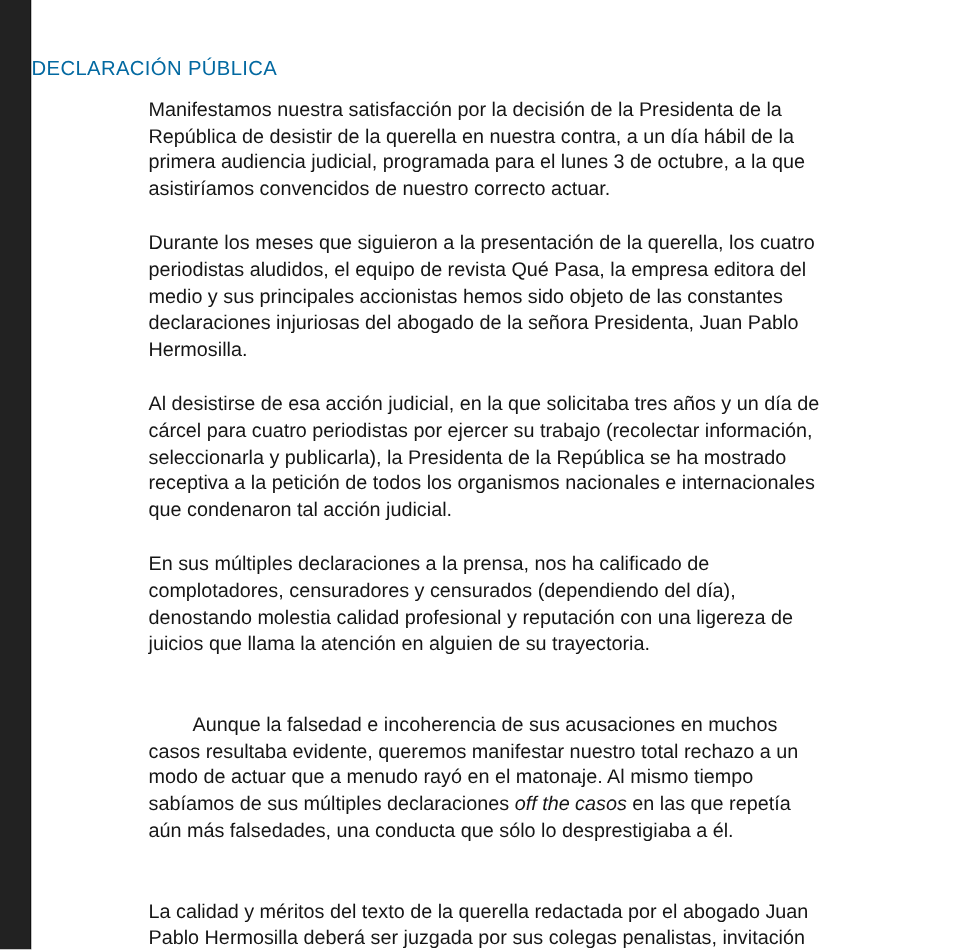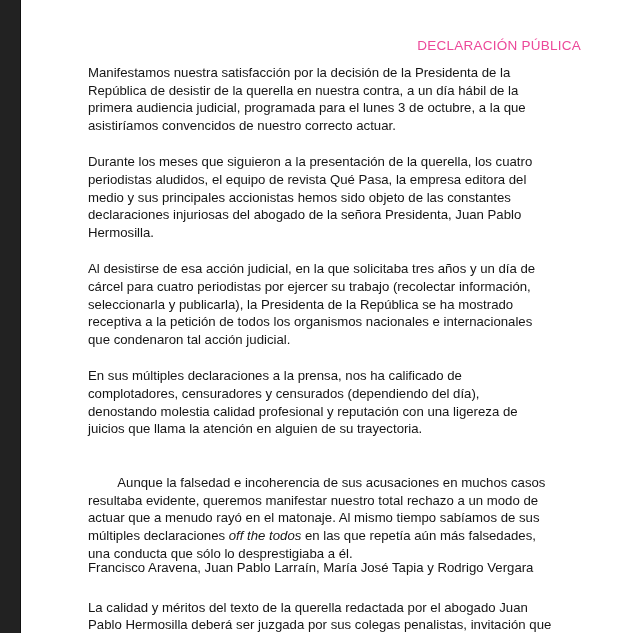--- a/index.html
+++ b/index.html
@@ -49,40 +49,40 @@
     height: 633px;
     background: #ffffff;
     box-sizing: border-box;
   }
 
   #doc-title {
     position: absolute;
     left: 0;
     top: 38px;
     width: 560px;
-    text-align: right;
+    text-align: left;
     font-size: 13.5px;
     font-weight: 400;
     letter-spacing: 0.25px;
-    color: #ec4899;
+    color: #0369a1;
     font-family: "Liberation Sans", sans-serif;
   }
 
   #body-text {
     position: absolute;
     left: 67px;
     top: 64px;
     width: 464px;
   }
 
   .para {
     font-size: 13.2px;
     line-height: 17.6px;
     color: #151515;
-    margin: 0 0 19px 0;
+    margin: 0 0 19px 11px;
     text-align: left;
     font-family: "Liberation Sans", sans-serif;
     white-space: pre-wrap;
   }
 
   .para.italic-run {
     font-style: normal;
   }
 
   .ital {
@@ -116,23 +116,22 @@
 
       <p class="para">Manifestamos nuestra satisfacción por la decisión de la Presidenta de la República de desistir de la querella en nuestra contra, a un día hábil de la primera audiencia judicial, programada para el lunes 3 de octubre, a la que asistiríamos convencidos de nuestro correcto actuar.</p>
 
       <p class="para">Durante los meses que siguieron a la presentación de la querella, los cuatro periodistas aludidos, el equipo de revista Qué Pasa, la empresa editora del medio y sus principales accionistas hemos sido objeto de las constantes declaraciones injuriosas del abogado de la señora Presidenta, Juan Pablo Hermosilla.</p>
 
       <p class="para">Al desistirse de esa acción judicial, en la que solicitaba tres años y un día de cárcel para cuatro periodistas por ejercer su trabajo (recolectar información, seleccionarla y publicarla), la Presidenta de la República se ha mostrado receptiva a la petición de todos los organismos nacionales e internacionales que condenaron tal acción judicial.</p>
 
       <p class="para">En sus múltiples declaraciones a la prensa, nos ha calificado de complotadores, censuradores y censurados (dependiendo del día), denostando molestia calidad profesional y reputación con una ligereza de juicios que llama la atención en alguien de su trayectoria.</p>
 
       <p class="para italic-run">
-        <span>Aunque la falsedad e incoherencia de sus acusaciones en muchos casos resultaba evidente, queremos manifestar nuestro total rechazo a un modo de actuar que a menudo rayó en el matonaje. Al mismo tiempo sabíamos de sus múltiples declaraciones </span><span class="ital">off the todos</span><span> en las que repetía aún más falsedades, una conducta que sólo lo desprestigiaba a él.</span>
+        <span>Aunque la falsedad e incoherencia de sus acusaciones en muchos casos resultaba evidente, queremos manifestar nuestro total rechazo a un modo de actuar que a menudo rayó en el matonaje. Al mismo tiempo sabíamos de sus múltiples declaraciones </span><span class="ital">off the casos</span><span> en las que repetía aún más falsedades, una conducta que sólo lo desprestigiaba a él.</span>
       </p>
 
       <p class="para">La calidad y méritos del texto de la querella redactada por el abogado Juan Pablo Hermosilla deberá ser juzgada por sus colegas penalistas, invitación que también extendemos al Colegio de Abogados. Nosotros confiábamos en que las acusaciones vertidas en ese texto no se sostendrían en un tribunal. Afortunadamente para él, la Presidenta de la República le ahorró la molestia.</p>
 
     </div>
 
-    <div id="signature-line">Francisco Aravena, Juan Pablo Larraín, María José Tapia y Rodrigo Vergara</div>
 
   </div>
 </div>
 
 </body></html>

